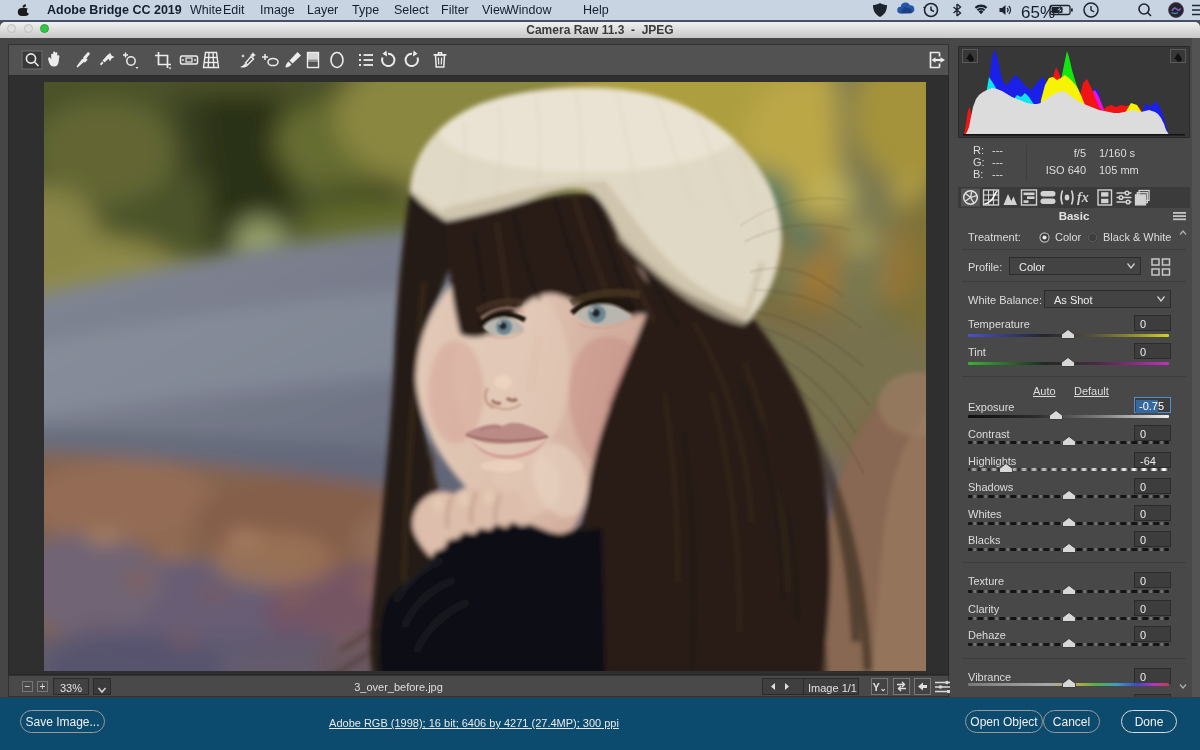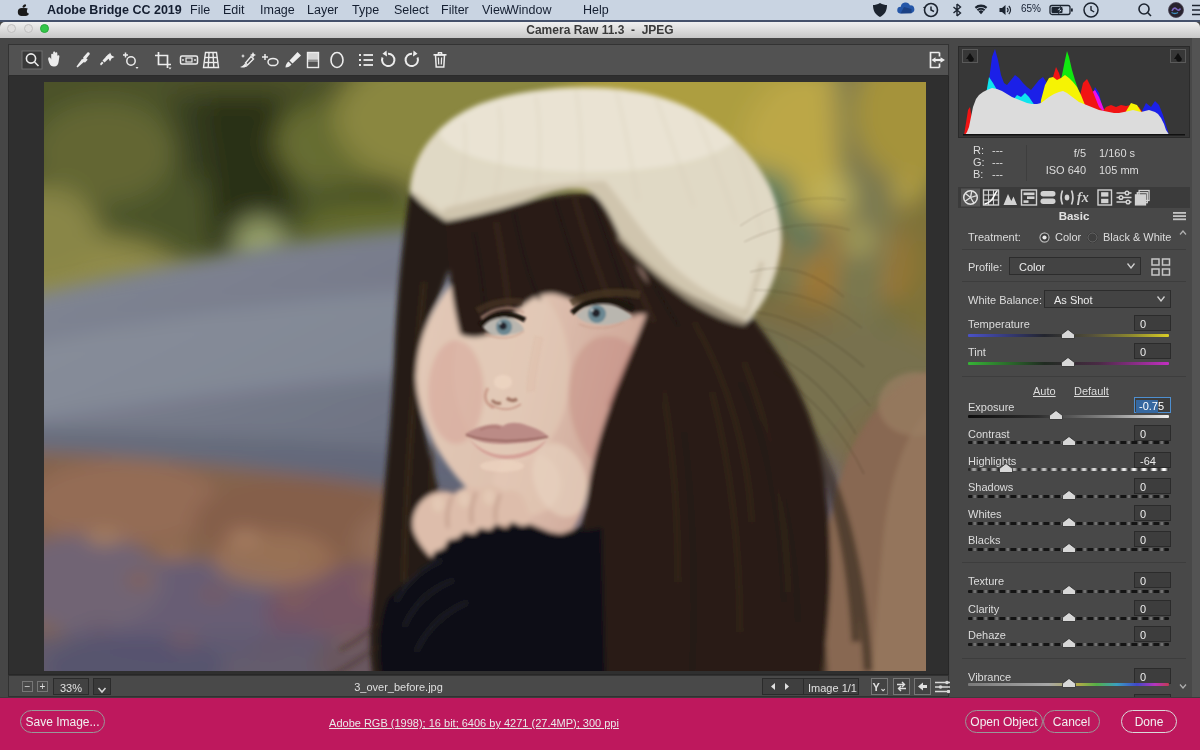--- a/index.html
+++ b/index.html
@@ -28,21 +28,21 @@
   background:#494949; border:1px solid #313131; color:#dfdfdf; font-size:11px; }
 
 #rpanel { position:absolute; left:950px; top:0px; width:242px; height:660px; background:#484848; }
 #histo { position:absolute; left:8px; top:8px; width:232px; height:92px; background:#393939; border:1px solid #2a2a2a; }
 #info { position:absolute; left:8px; top:101px; width:232px; height:48px; color:#e6e6e6; font-size:11px; }
 #tabs { position:absolute; left:8px; top:149px; width:232px; height:21px; background:#3b3b3b; }
 #bhead { position:absolute; left:8px; top:171px; width:232px; height:15px; }
 #controls { position:absolute; left:8px; top:186px; width:232px; height:474px; overflow:hidden;
   color:#dcdcdc; font-size:11px; }
 
-#bottombar { position:absolute; left:0; top:659px; width:1200px; height:53px; background:#be185d;
+#bottombar { position:absolute; left:0; top:659px; width:1200px; height:53px; background:#0c4a6e;
   border-top:1px solid #3c3c3c; }
 .pill { position:absolute; height:23px; border:1px solid #999; border-radius:12px;
   color:#f0f0f0; font-size:12px; text-align:center; background:transparent; }
 .lbl { color:#dcdcdc; font-size:11px; position:absolute; white-space:nowrap; }
 .vbox { position:absolute; width:37px; height:16px; background:#3d3d3d; border:1px solid #2b2b2b;
   color:#ececec; font-size:11px; text-align:left; padding:1.5px 0 0 5px; }
 .track { position:absolute; left:13px; width:208px; height:3px; border-radius:1px; }
 .sthumb { position:absolute; width:14px; height:10px; margin-left:-7px; }
 .sep { position:absolute; left:4px; width:224px; height:1px; background:#3d3d3d; }
 .ddown { position:absolute; height:18px; background:#434343; border:1px solid #2c2c2c;
@@ -63,31 +63,31 @@
   <span style="left:17px; top:3px;">
       <svg width="13" height="15" viewBox="0 0 13 15">
     <circle cx="4.9" cy="9" r="4.1" fill="#1b1b1b"></circle>
     <circle cx="8.1" cy="9" r="4.1" fill="#1b1b1b"></circle>
     <rect x="3.2" y="5.6" width="6.6" height="7" rx="3" fill="#1b1b1b"></rect>
     <circle cx="12.6" cy="8" r="2.7" fill="#c9d4e2"></circle>
     <ellipse cx="7.3" cy="3" rx="2.1" ry="1.2" fill="#1b1b1b" transform="rotate(-38 7.3 3)"></ellipse>
   </svg>
     </span>
   <span style="left:47px; font-weight:bold;">Adobe Bridge CC 2019</span>
-  <span style="left:190px;">File</span>
+  <span style="left:190px;">White</span>
   <span style="left:223px;">Edit</span>
   <span style="left:260px;">Image</span>
   <span style="left:307px;">Layer</span>
   <span style="left:352px;">Type</span>
   <span style="left:394px;">Select</span>
   <span style="left:441px;">Filter</span>
   <span style="left:482px;">View</span>
   <span style="left:507px;">Window</span>
   <span style="left:583px;">Help</span>
-  <span style="left:1021px; font-size:10px;">65%</span>
+  <span style="left:1021px; font-size:17px;">65%</span>
   <span id="mbicons" style="left:866px; top:0px;">
     <svg width="334" height="20" viewBox="0 0 334 20">
 
       <path d="M14 3 C16.5 4.5 19 5 21 5 C21 10.5 19 14.5 14 17 C9 14.5 7 10.5 7 5 C9 5 11.5 4.5 14 3 Z" fill="#1c2430"></path>
 
       <path d="M34.5 13.5 a3.4 3.4 0 0 1 0.3-6.8 a4.8 4.8 0 0 1 9.2-1.3 a3.9 3.9 0 0 1 1.6 7.6 Z" fill="#2456a8"></path>
       <path d="M34.5 13.5 L45.5 13.5 L45.5 9 L38 7 Z" fill="#16346e" opacity="0.6"></path>
 
       <g transform="translate(65,10)">
         <circle r="6.5" fill="none" stroke="#1c2430" stroke-width="1.6"></circle>

